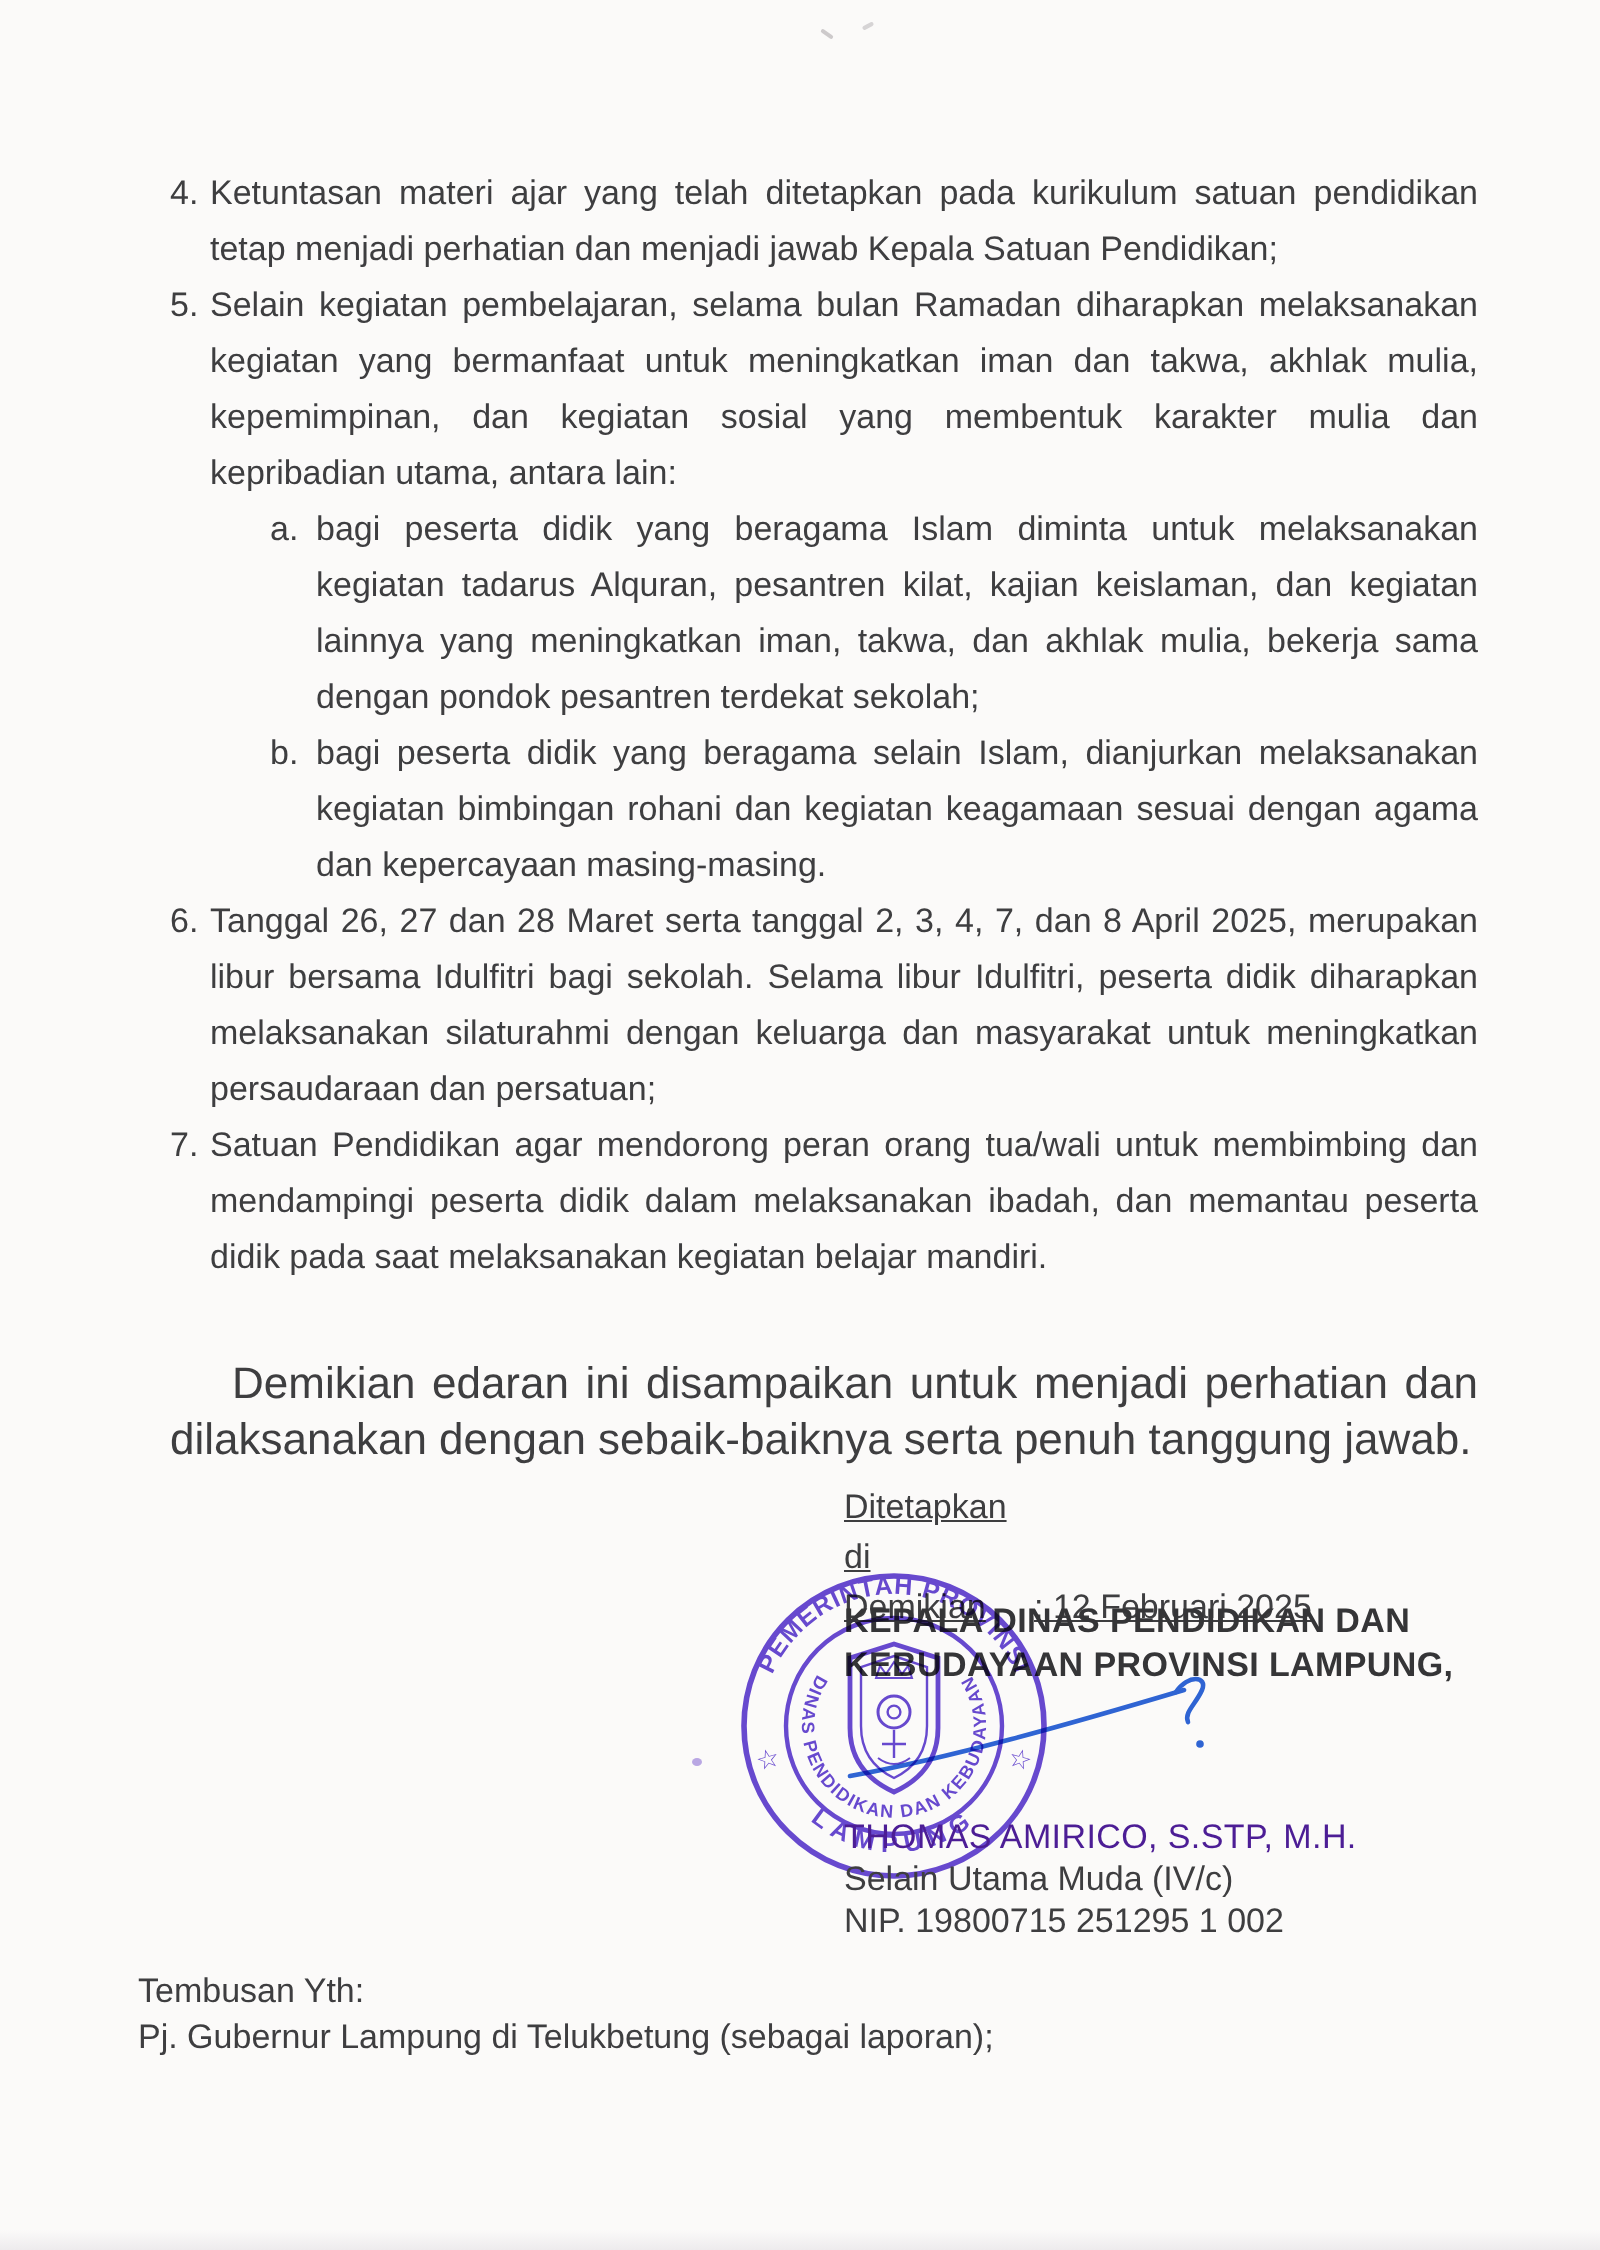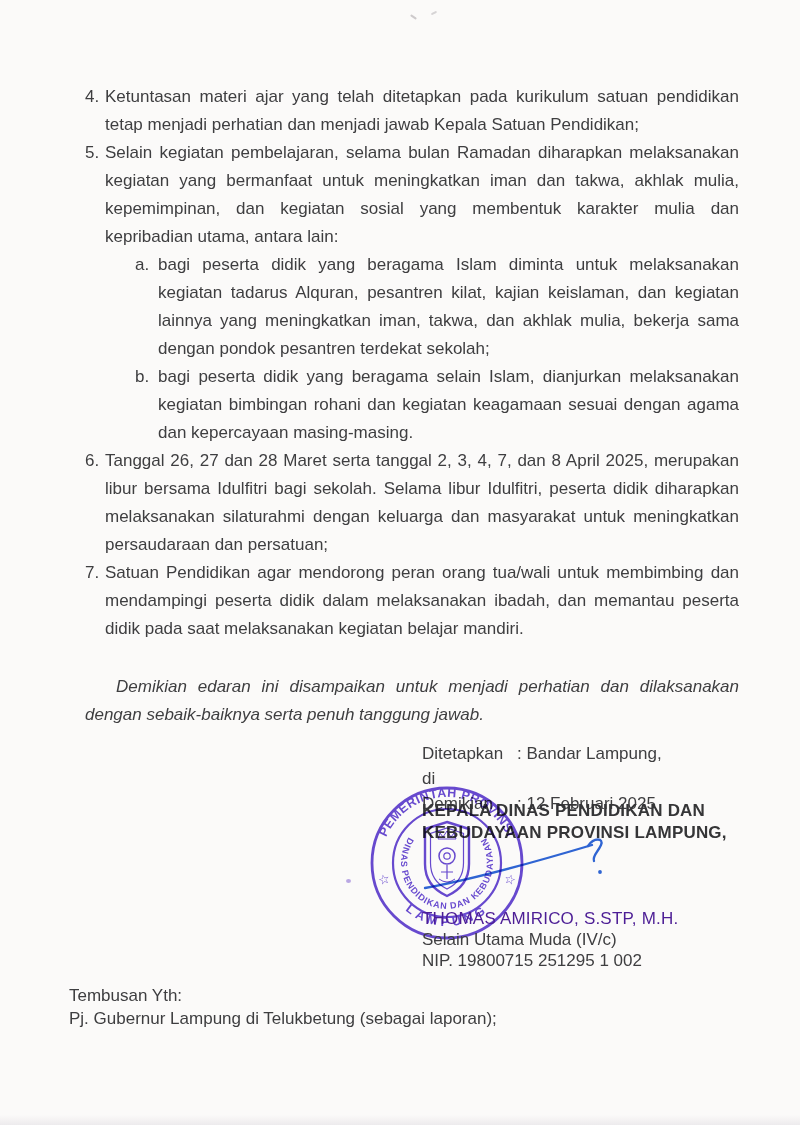--- a/index.html
+++ b/index.html
@@ -18,24 +18,24 @@
   .main-list > li { position:relative; padding-left:20px; }
   .main-list > li > .num { position:absolute; left:0; top:0; }
   .sub-list {
     list-style:none; margin:0 0 0 30px; padding:0; text-align:justify;
   }
   .sub-list > li { position:relative; padding-left:23px; }
   .sub-list > li > .letter { position:absolute; left:0; top:0; }
   
   .closing {
     position:absolute; left:85px; top:656px; width:654px;
-    font-size:17px; line-height:28px; text-align:justify; text-indent:31px;font-style:italic;
+    font-size:22px; line-height:28px; text-align:justify; text-indent:31px;
   }
   
-  .det-block { position:absolute; left:422px; top:741px; font-size:17px; line-height:25px; }
+  .det-block { position:absolute; left:422px; top:741px; font-size:17px; line-height:25px;text-decoration:underline; }
   .det-row { display:grid; grid-template-columns:95px auto; }
   .kepala-block {
     position:absolute; left:422px; top:800px;
     font-size:17px; line-height:22px; font-weight:bold; color:#353537;
     letter-spacing:0.2px;
   }
   .name-block { position:absolute; left:422px; top:908px; font-size:17px; line-height:21px; }
   .name-block .name { font-weight:normal; color:#4c1d95; letter-spacing:0.2px; }
   
   .cc-block { position:absolute; left:69px; top:984px; font-size:17px; line-height:23px; }
@@ -97,21 +97,20 @@
       <span class="num">7.</span>
       <span>Satuan Pendidikan agar mendorong peran orang tua/wali untuk membimbing dan mendampingi peserta didik dalam melaksanakan ibadah, dan memantau peserta didik pada saat melaksanakan kegiatan belajar mandiri.</span>
     </li>
   </ol>
 
   <p class="closing">Demikian edaran ini disampaikan untuk menjadi perhatian dan dilaksanakan dengan sebaik-baiknya serta penuh tanggung jawab.</p>
 
   <div class="det-block">
     <div class="det-row">
       <span>Ditetapkan di</span>
-      <span>: Bandar Lampung,</span>
     </div>
     <div class="det-row">
       <span>Demikian</span>
       <span>: 12 Februari 2025</span>
     </div>
   </div>
 
   <div class="kepala-block">
     <div>KEPALA DINAS PENDIDIKAN DAN</div>
     <div>KEBUDAYAAN PROVINSI LAMPUNG,</div>

